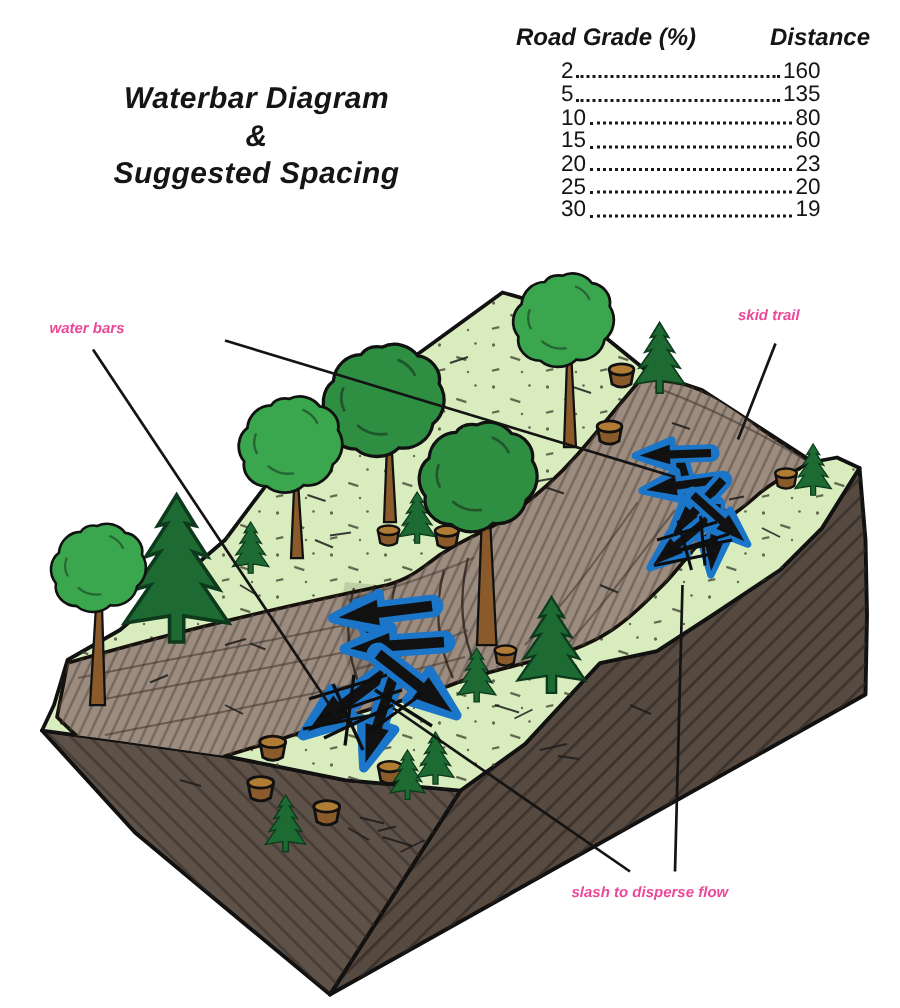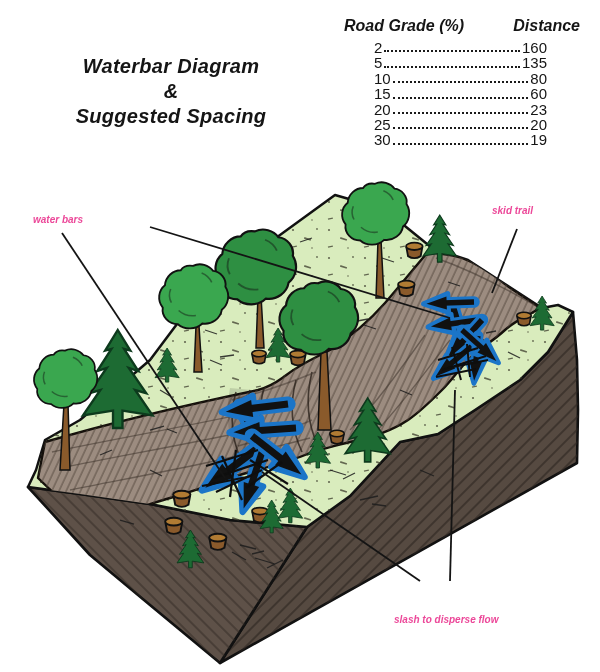--- a/index.html
+++ b/index.html
@@ -20,21 +20,21 @@
   }
   .spacing-table .rows{margin-top:4px;padding:0 33px 0 30px;}
   .spacing-table .row{display:flex;align-items:flex-end;font-size:15px;line-height:15.4px;}
   .spacing-table .leader{flex:1;border-bottom:2px dotted #1a1a1a;margin:0 2px 3px 2px;}
   .callout{
     position:absolute;font-weight:bold;font-style:italic;
     font-size:10px;line-height:17px;color:#ec4899;white-space:nowrap;
   }
   #lbl-waterbars{left:33px;top:211px;}
   #lbl-skidtrail{left:492px;top:202px;}
-  #lbl-slash{left:381px;top:611px;margin-left:13px;}
+  #lbl-slash{left:381px;top:587px;}
 </style>
 </head>
 <body>
 
 <svg class="illustration" viewBox="0 0 600 672" aria-hidden="true">
   <defs>
     <pattern id="speckle" width="36" height="28" patternUnits="userSpaceOnUse">
       <g fill="#3c3c2c" opacity="0.75">
         <circle cx="5" cy="6" r="1.1"></circle>
         <rect x="16" y="14" width="7" height="1.6" transform="rotate(18 19 15)"></rect>

